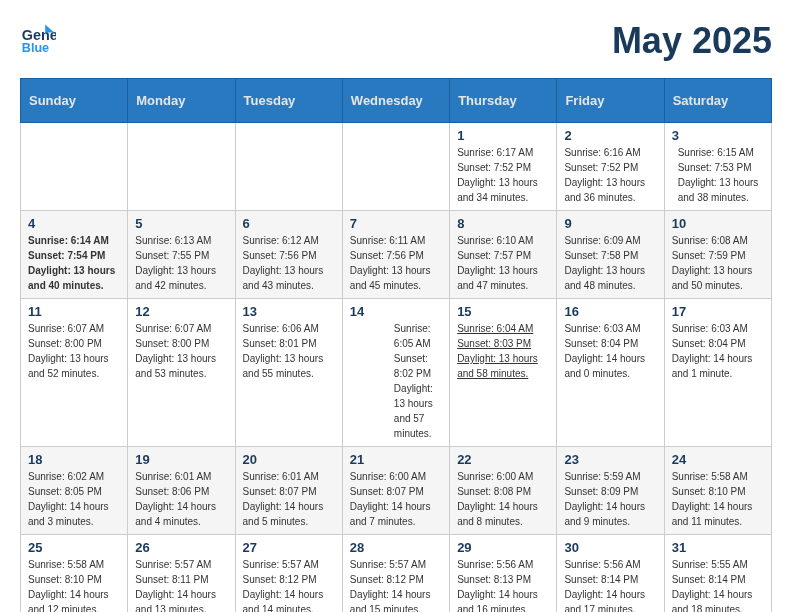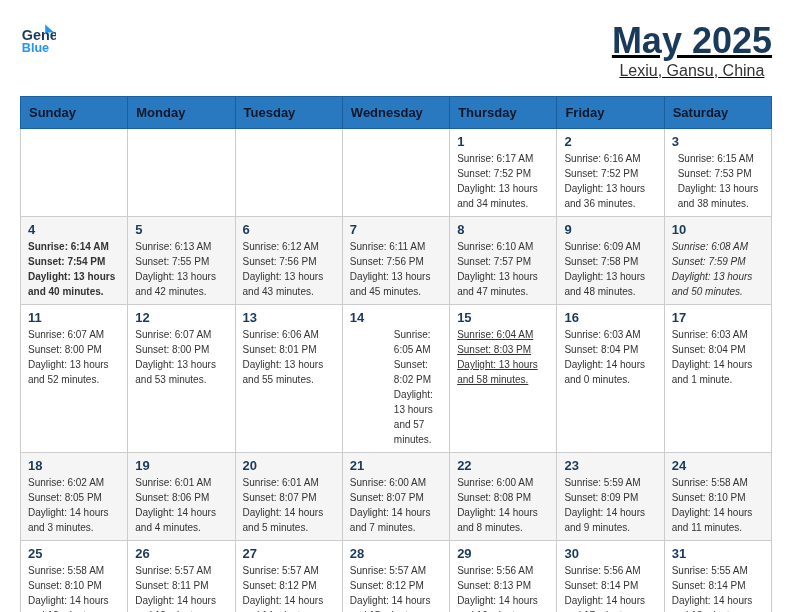--- a/index.html
+++ b/index.html
@@ -19,42 +19,41 @@
     .logo {
       display: flex;
       align-items: center;
       gap: 4px;
     }
     .logo-icon {
       width: 36px;
       height: 36px;
     }
     .title-block {
-      text-align: center;
-      text-decoration: underline;
+      text-align: left;
     }
     .month-title {
       font-size: 36px;
       font-weight: bold;
       color: #1a3a5c;
     }
     .subtitle {
       font-size: 16px;
       color: #333;
     }
     .calendar {
       width: 100%;
       border-collapse: collapse;
       border: 1px solid #ccc;
     }
     .calendar th {
       background-color: #2979c0;
-      color: #0f172a;
+      color: #e5e5e5;
       text-align: left;
-      padding: 8px 8px;
+      padding: 14px 8px;
       font-size: 13px;
       border: 1px solid #1a5fa0;
     }
     .calendar td {
       vertical-align: top;
       padding: 5px 7px;
       border: 1px solid #ccc;
       font-size: 10.5px;
       color: #333;
       width: calc(100% / 7);
@@ -89,21 +88,20 @@
 <div class="header">
   <div class="logo">
     <svg class="logo-icon" viewBox="0 0 40 40">
       <text x="2" y="22" font-size="16" font-weight="bold" fill="#1a3a5c">General</text>
       <text x="2" y="36" font-size="14" font-weight="bold" fill="#2196f3">Blue</text>
       <polygon points="28,5 38,14 28,14" fill="#2196f3"></polygon>
     </svg>
   </div>
   <div class="title-block">
     <div class="month-title">May 2025</div>
-    <div class="subtitle">Lexiu, Gansu, China</div>
   </div>
 </div>
 
 <table class="calendar">
   <thead>
     <tr>
     <th>Sunday</th>
         <th>Monday</th>
         <th>Tuesday</th>
         <th>Wednesday</th>
@@ -178,21 +176,21 @@
         </td>
         <td>
           <span class="day-num">9</span>
           <div class="day-info" style="white-space: pre-line;">Sunrise: 6:09 AM
 Sunset: 7:58 PM
 Daylight: 13 hours
 and 48 minutes.</div>
         </td>
         <td>
           <span class="day-num">10</span>
-          <div class="day-info" style="white-space: pre-line; font-style: italic;">Sunrise: 6:08 AM
+          <div class="day-info" style="white-space: pre-line;">Sunrise: 6:08 AM
 Sunset: 7:59 PM
 Daylight: 13 hours
 and 50 minutes.</div>
         </td>
       </tr>
       <tr>
         <td>
           <span class="day-num">11</span>
           <div class="day-info" style="white-space: pre-line;">Sunrise: 6:07 AM
 Sunset: 8:00 PM

